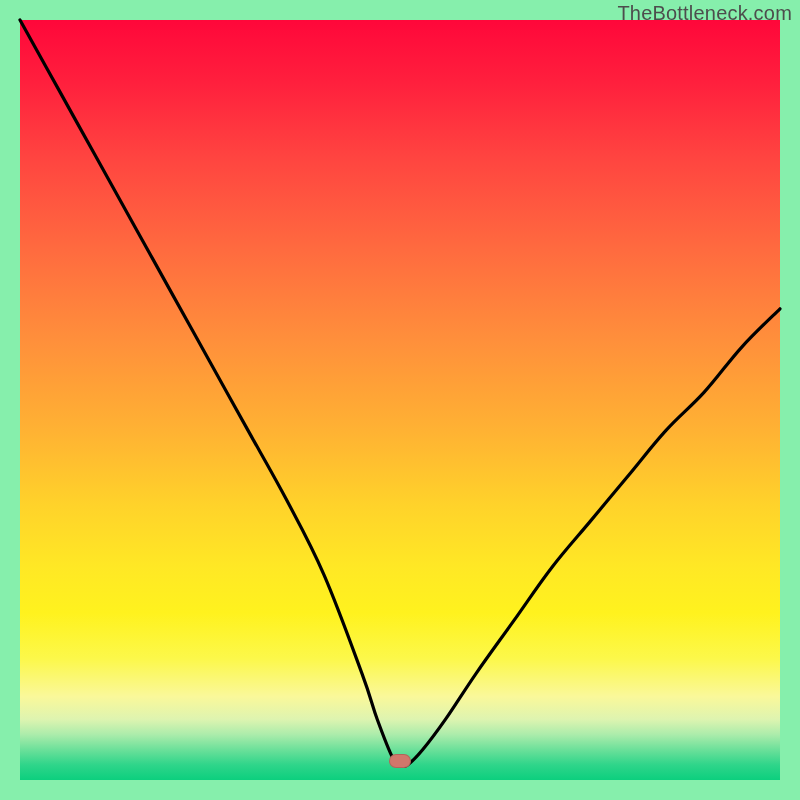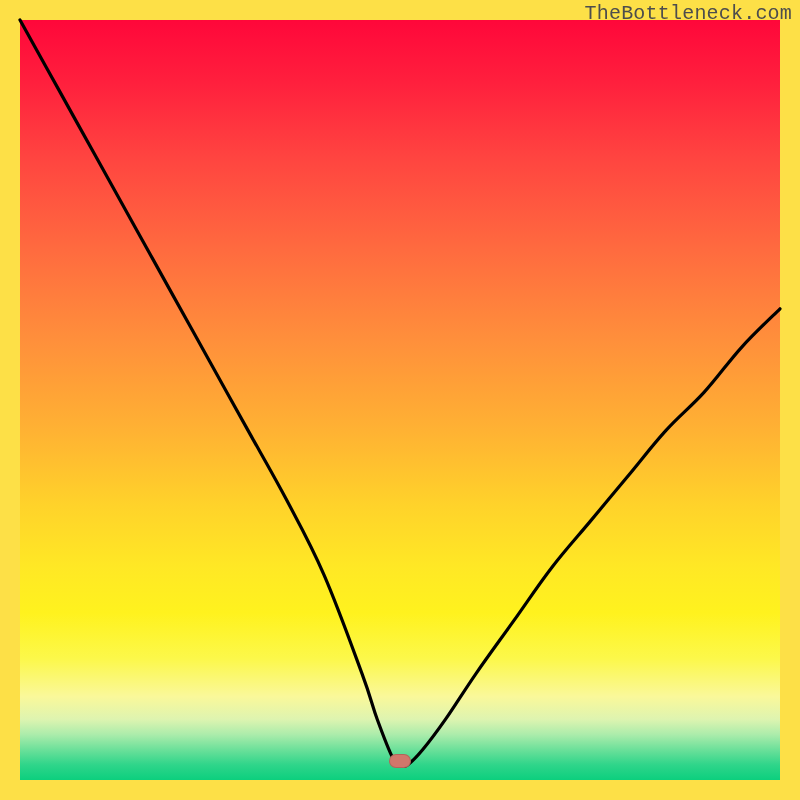--- a/index.html
+++ b/index.html
@@ -8,22 +8,21 @@
     width: 800px;
     height: 800px;
     background: #000;
     overflow: hidden;
     font-family: Arial, Helvetica, sans-serif;
   }
   .frame {
     position: relative;
     width: 800px;
     height: 800px;
-    background: #fde047;
-    font-family: Liberation Mono, monospace;
+    background: #86efac;
   }
   .plot-area {
     position: absolute;
     left: 20px;
     top: 20px;
     width: 760px;
     height: 760px;
     
     background: linear-gradient(to bottom,
       #ff073a 0%,

